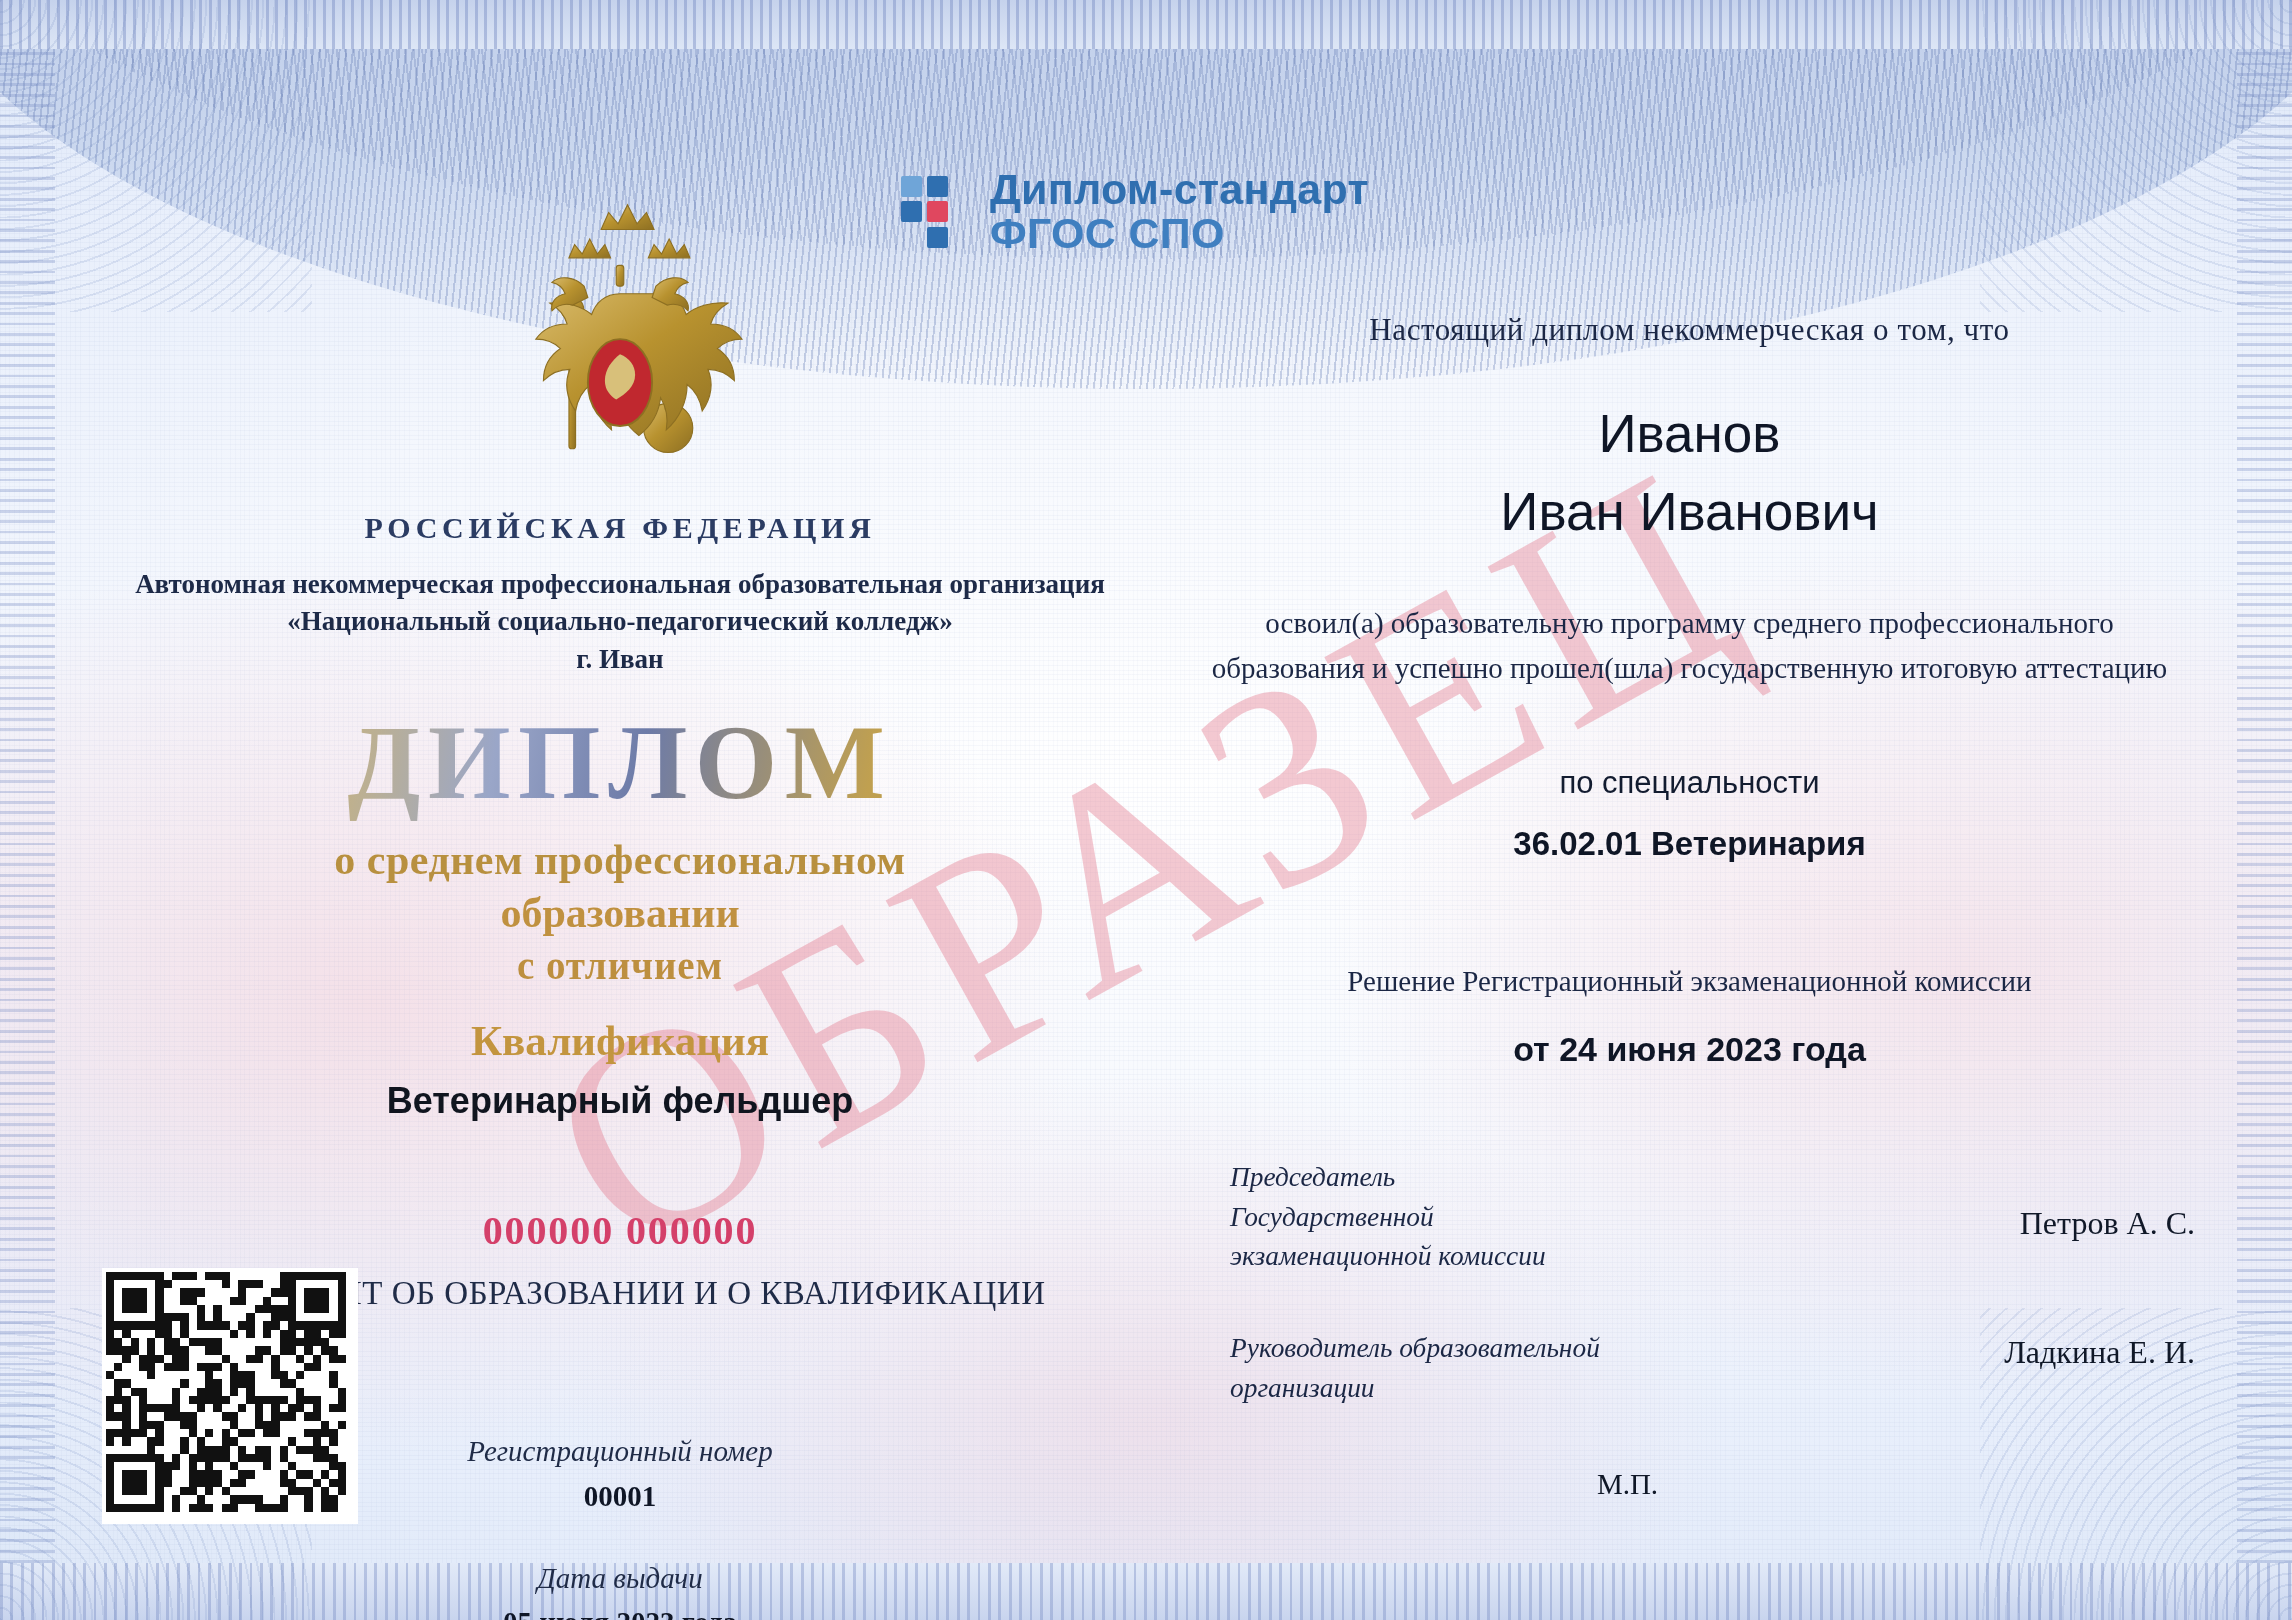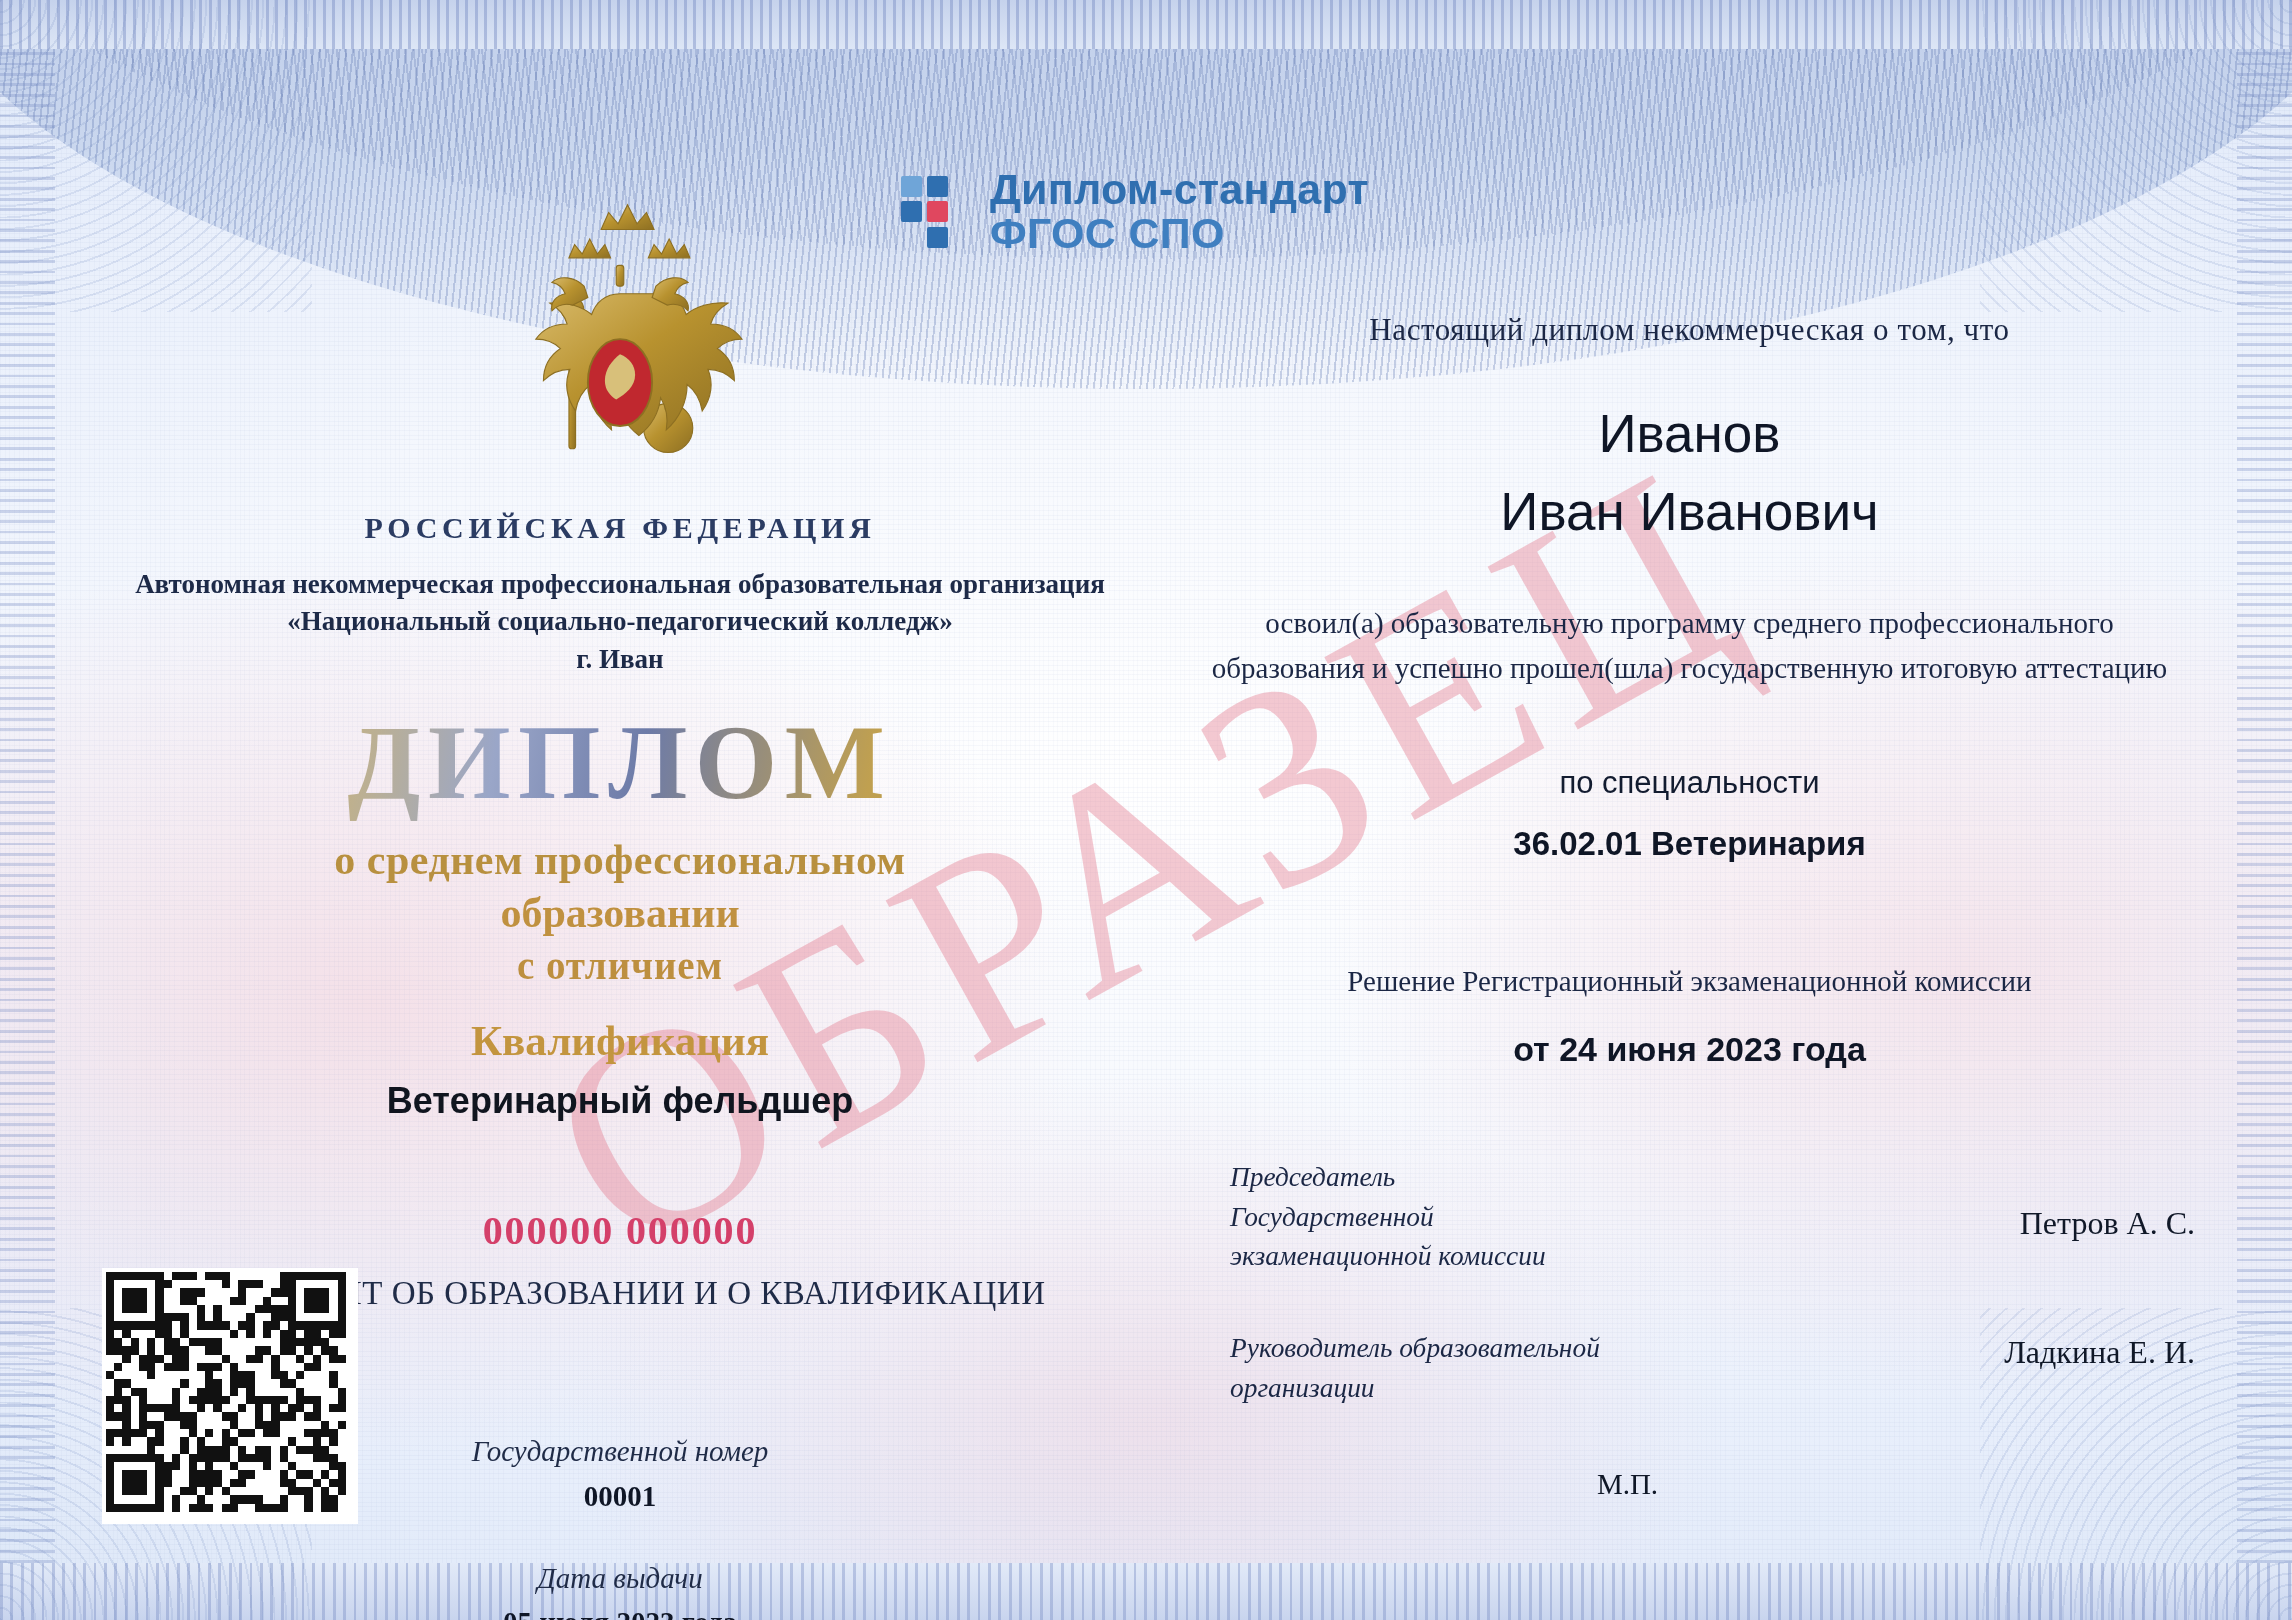--- a/index.html
+++ b/index.html
@@ -518,21 +518,21 @@
       <div class="diploma-sub1">о среднем профессиональном</div>
       <div class="diploma-sub2">образовании</div>
       <div class="diploma-sub3">с отличием</div>
 
       <div class="qual-label">Квалификация</div>
       <div class="qual-value">Ветеринарный фельдшер</div>
 
       <div class="doc-number">000000 000000</div>
       <div class="doc-caption">ДОКУМЕНТ ОБ ОБРАЗОВАНИИ И О КВАЛИФИКАЦИИ</div>
 
-      <div class="reg-label">Государственной номер</div>
+      <div class="reg-label">Регистрационный номер</div>
       <div class="reg-value">00001</div>
 
       <div class="issue-label">Дата выдачи</div>
       <div class="issue-value">05 июля 2023 года</div>
     </div>
 
     <div class="qr">
       <div class="qr-grid" id="qr-grid" style="grid-template-columns: repeat(29, 1fr); grid-template-rows: repeat(29, 1fr);">
           <i style="background: rgb(17, 17, 17);"></i>
           <i style="background: rgb(17, 17, 17);"></i>

